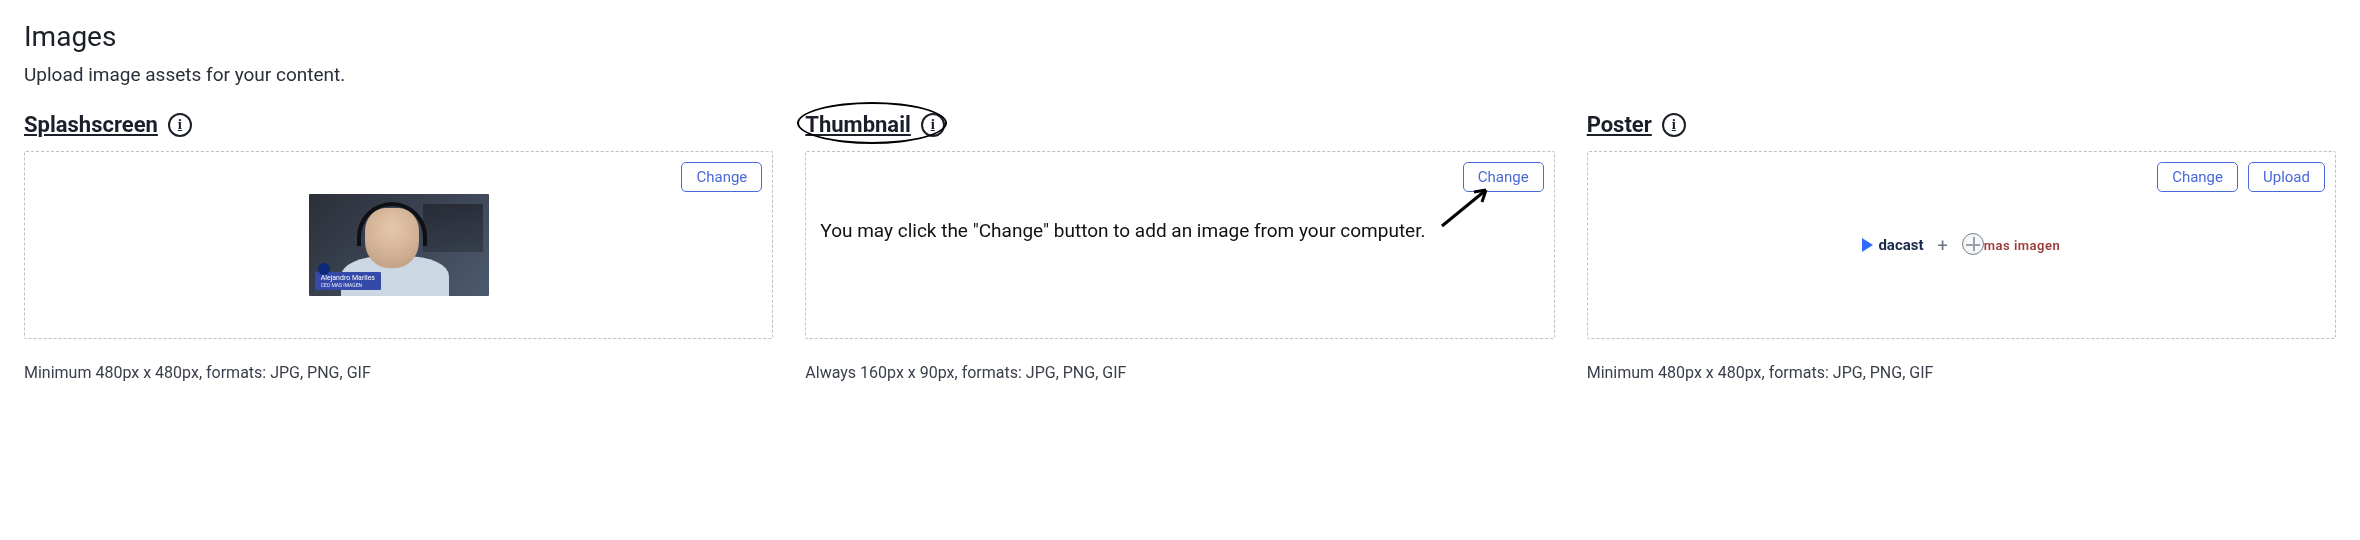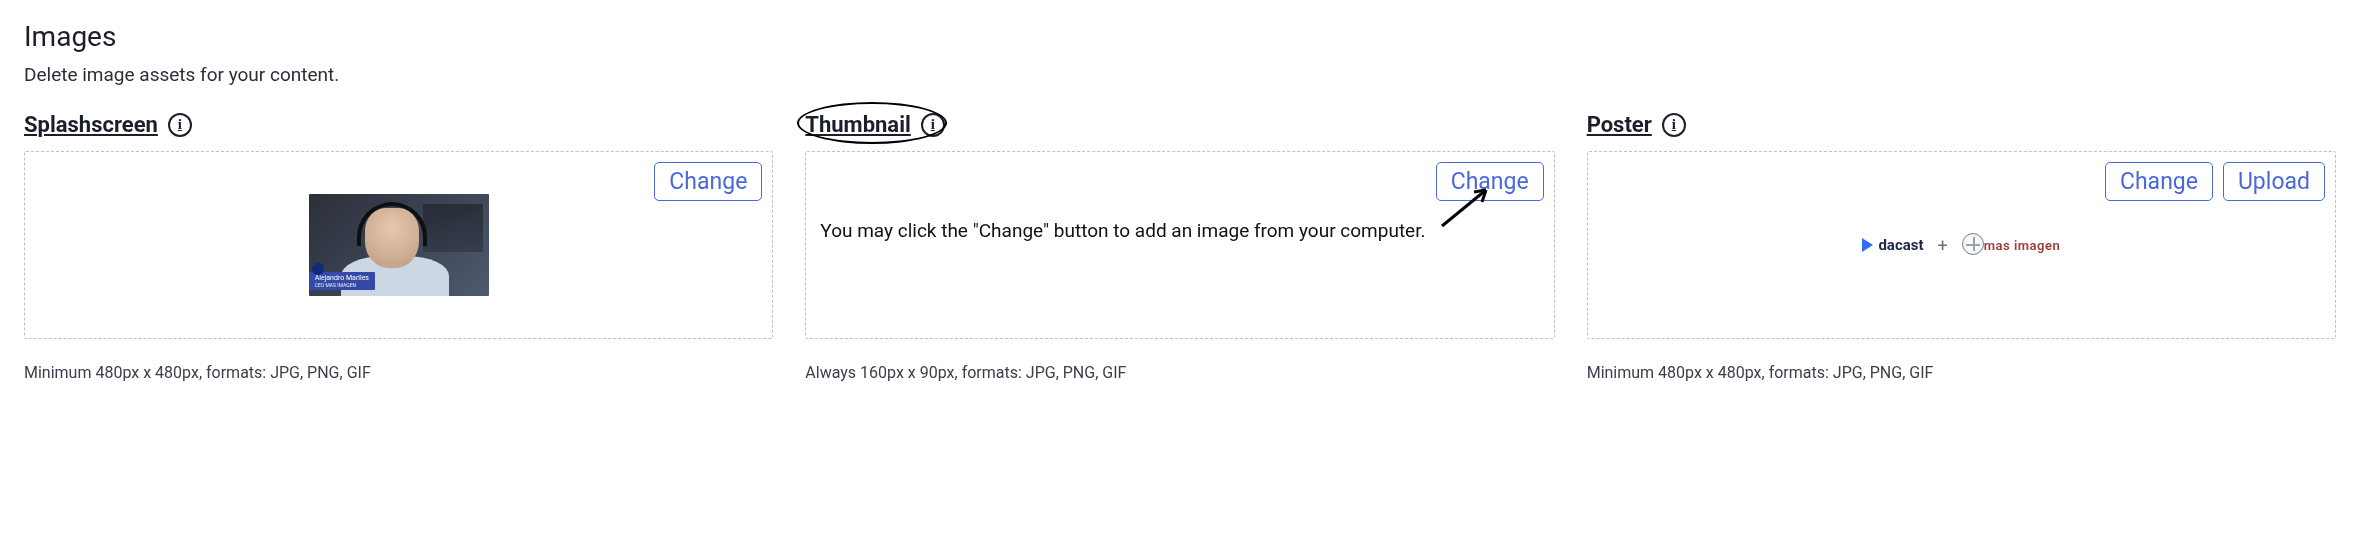--- a/index.html
+++ b/index.html
@@ -71,21 +71,21 @@
     position: absolute;
     top: 10px;
     right: 10px;
     display: flex;
     gap: 10px;
   }
   .btn {
     background: #fff;
     border: 1.5px solid #4a68d9;
     color: #4a68d9;
-    font-size: 23px;
+    font-size: 15px;
     padding: 5px 14px;
     border-radius: 5px;
     cursor: pointer;
     font-family: inherit;
   }
   .helper {
     font-size: 16px;
     color: #3a3f4b;
     margin-top: 24px;
   }
@@ -143,21 +143,21 @@
     left: 48px;
     top: 8px;
     width: 70px;
     height: 44px;
     border: 4px solid #0e0f12;
     border-bottom: none;
     border-radius: 40px 40px 0 0;
   }
   .preview-splash .lower-third {
     position: absolute;
-    left: 0;
+    left: 6px;
     bottom: 6px;
     background: #3449a8;
     color: #fff;
     font-size: 7px;
     padding: 3px 6px 2px 6px;
     border-radius: 1px;
     line-height: 1.1;
   }
   .preview-splash .lower-third .bug {
     position:absolute;
@@ -209,21 +209,21 @@
   .logo-mas .globe::after{
     content:""; position:absolute; border:1px solid #9aa1ad;
   }
   .logo-mas .globe::before{ left:3px; right:3px; top:50%; height:0; }
   .logo-mas .globe::after{ top:3px; bottom:3px; left:50%; width:0; }
 </style>
 </head>
 <body>
 
 <h2 class="section-title">Images</h2>
-<div class="section-desc">Delete image assets for your content.</div>
+<div class="section-desc">Upload image assets for your content.</div>
 
 <div class="cards">
 
   <div class="card-col">
     <div class="card-header">
       <span class="card-title">Splashscreen</span>
       <span class="info-icon">i</span>
     </div>
     <div class="drop-box">
       <div class="btn-row">

